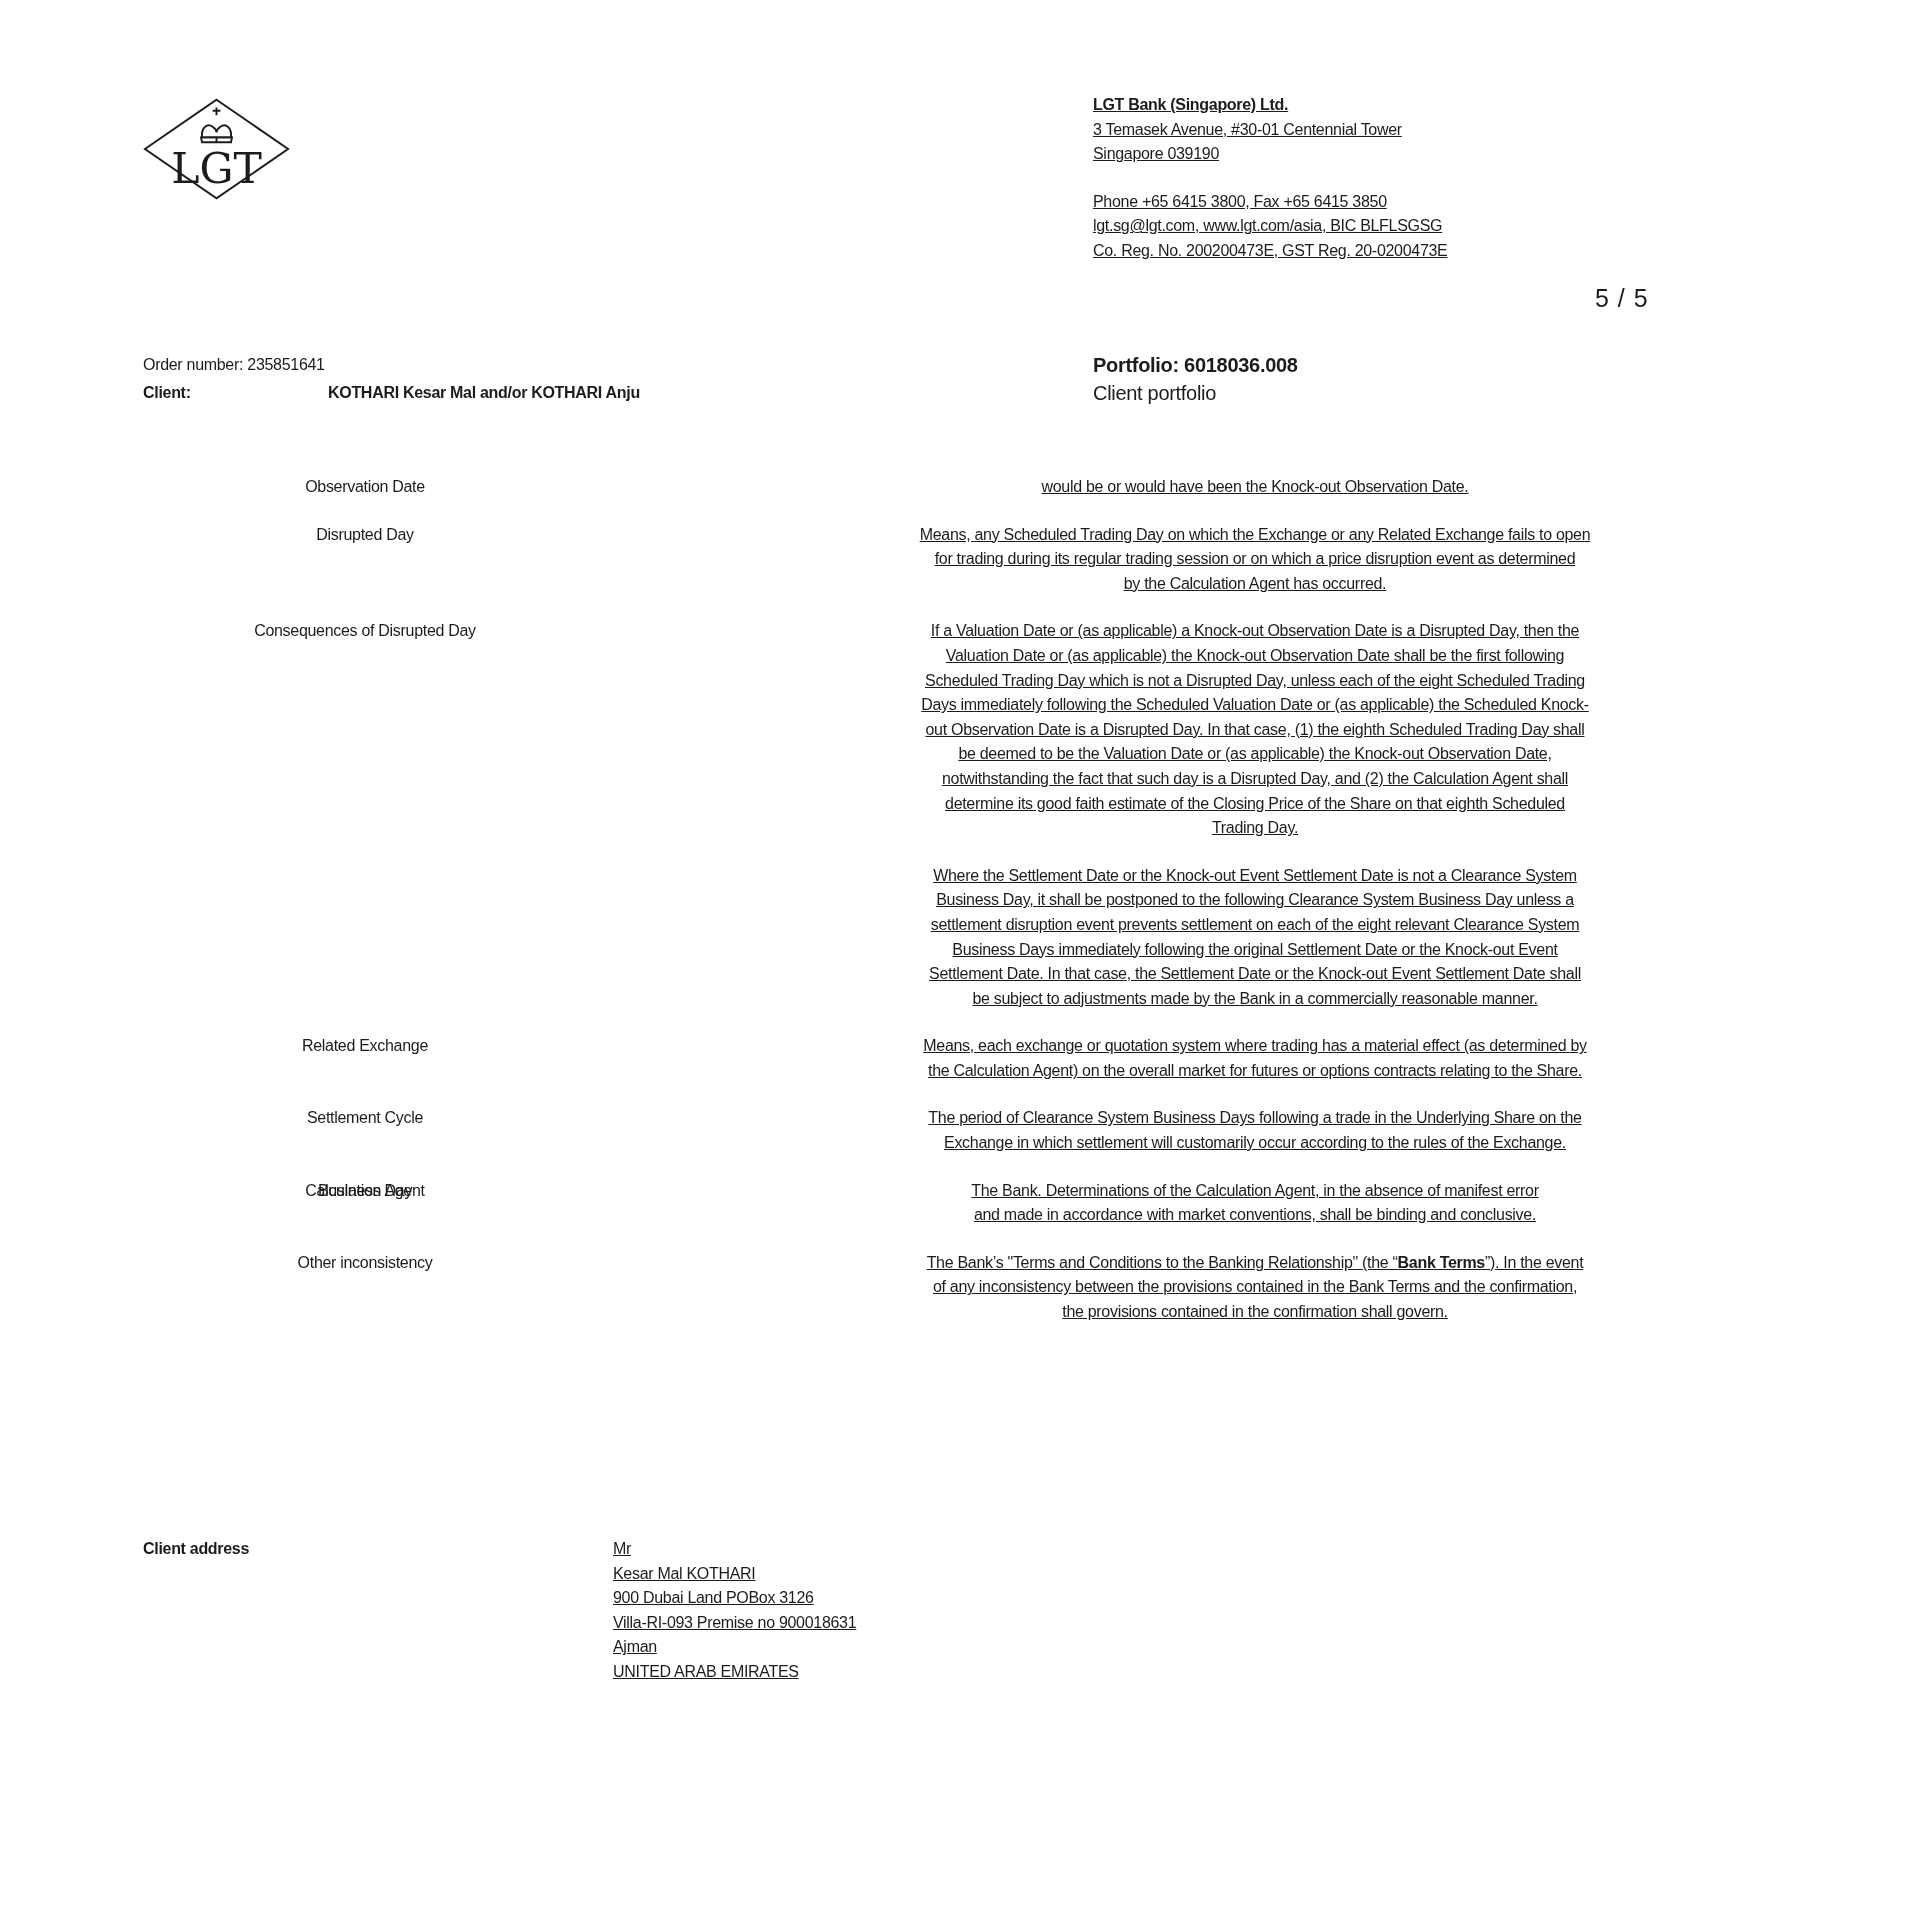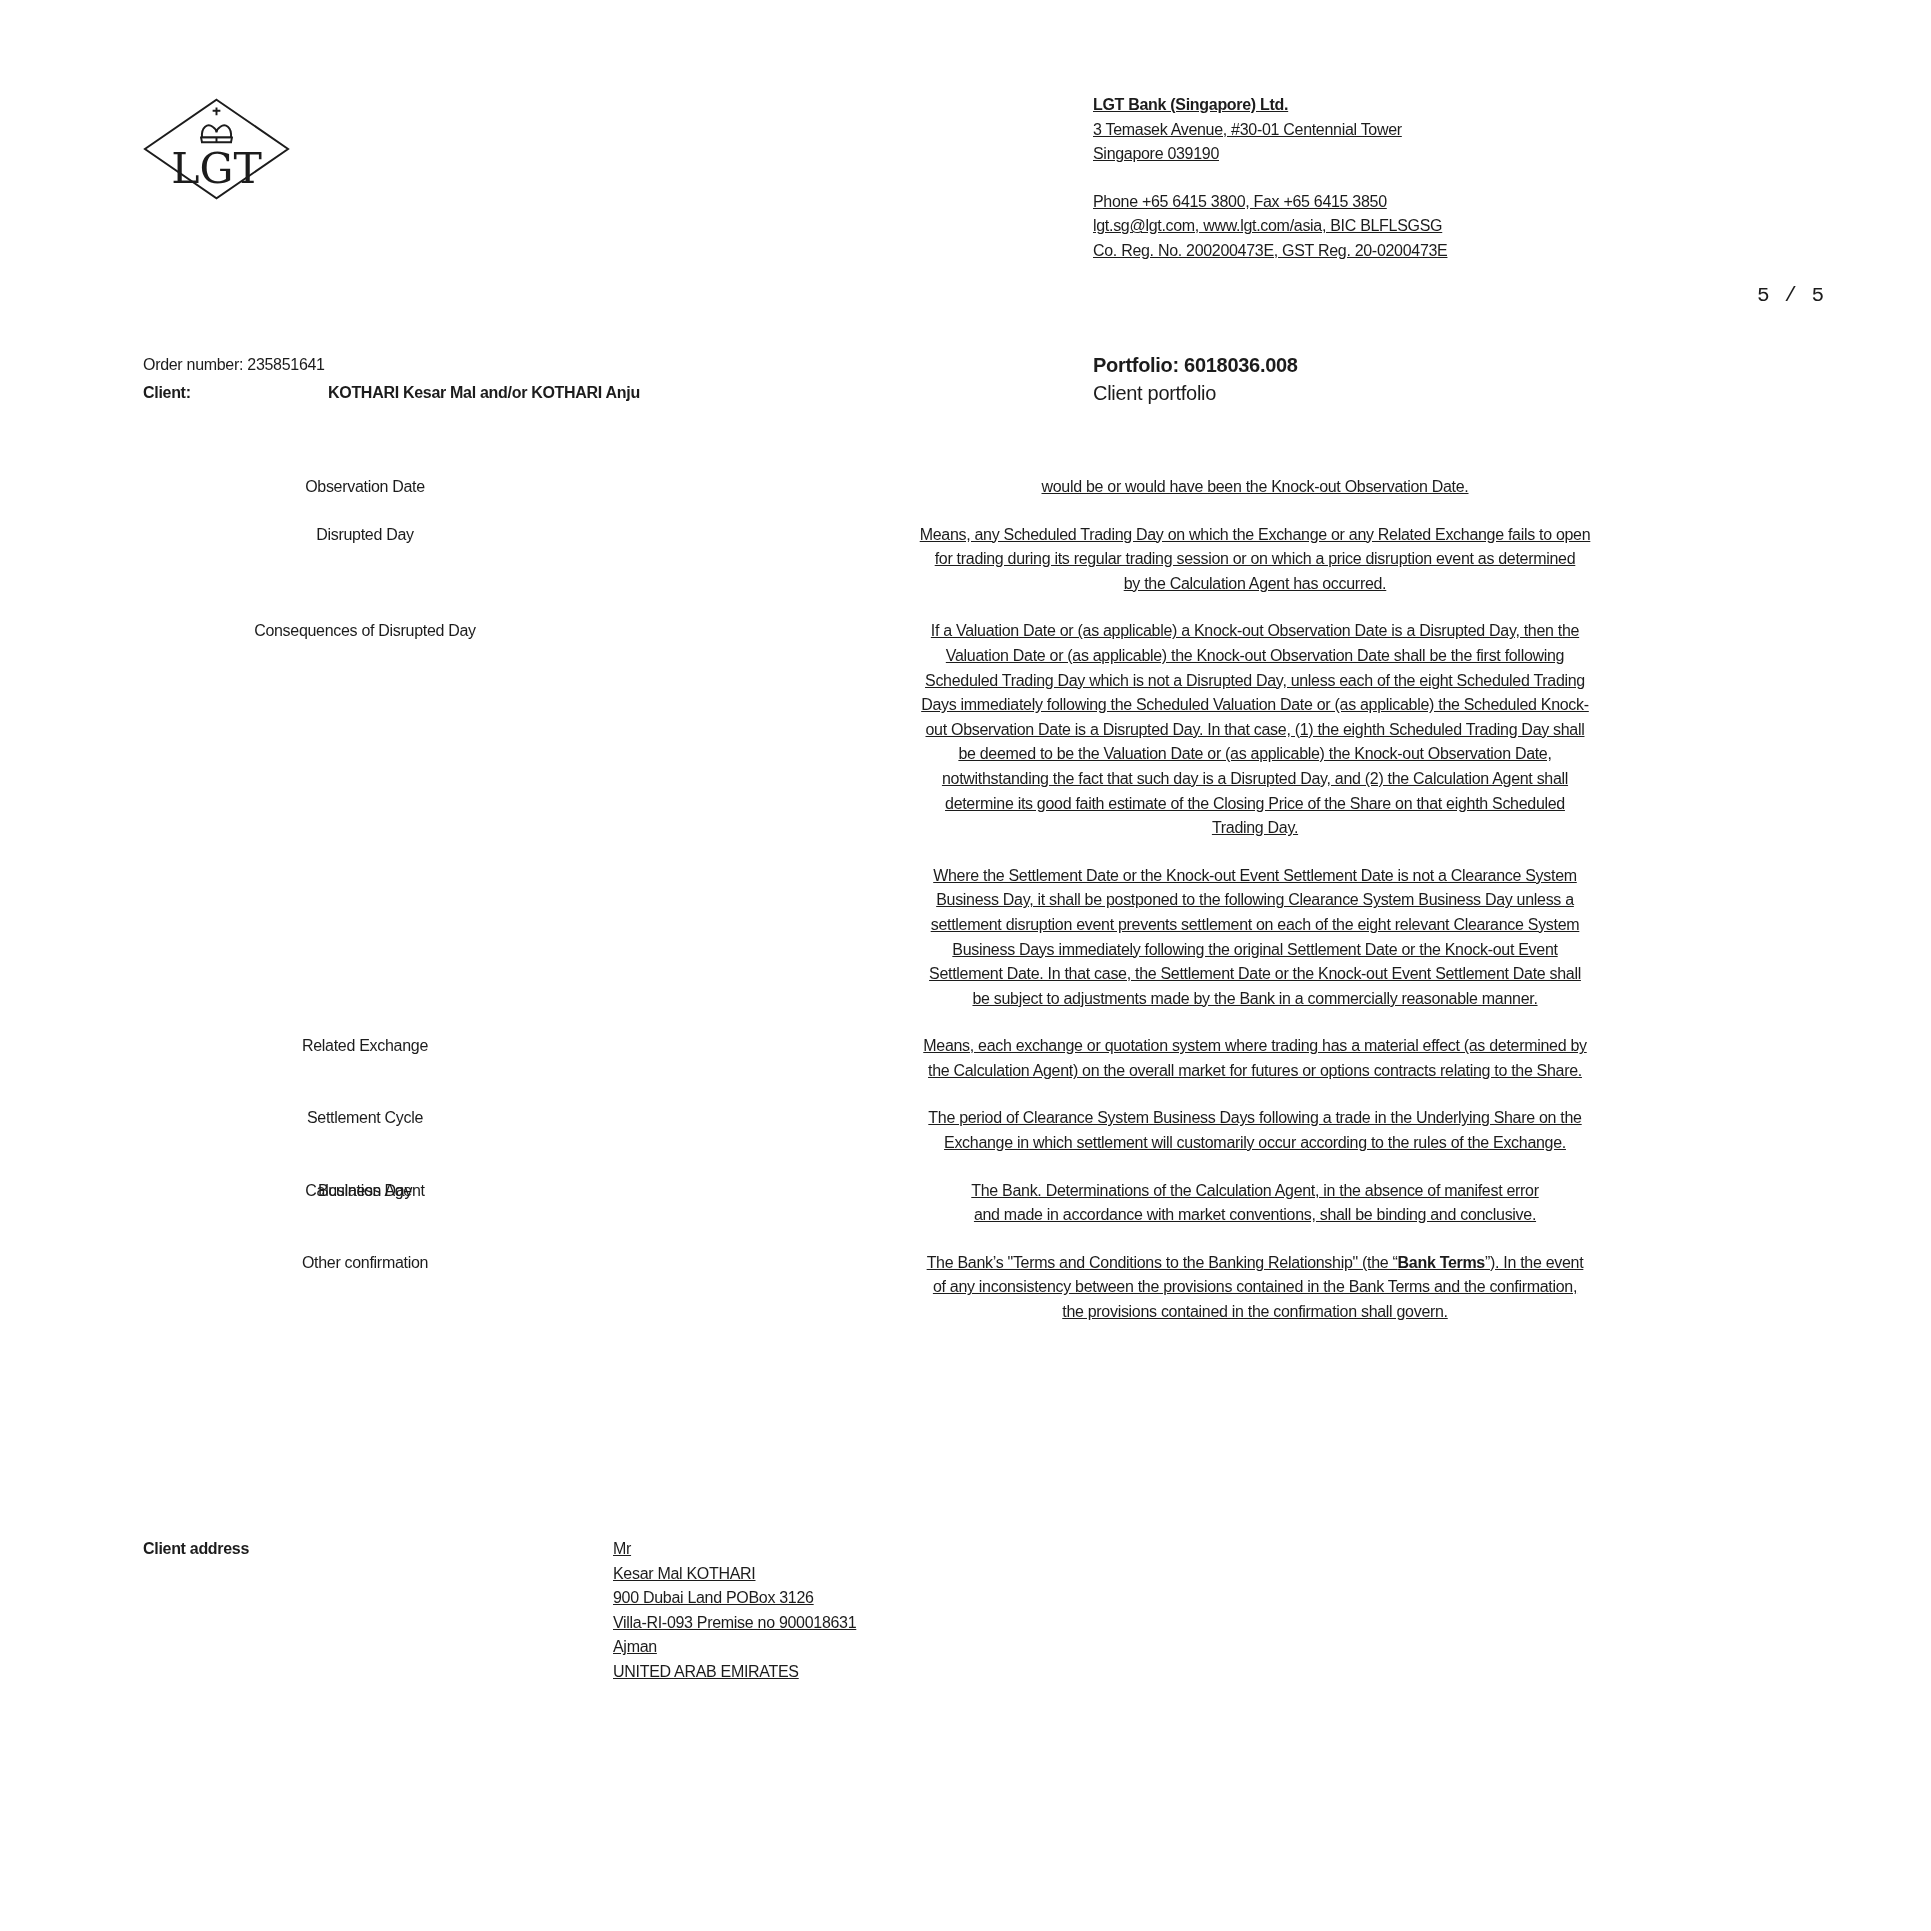--- a/index.html
+++ b/index.html
@@ -17,21 +17,21 @@
 
   
   .logo{position:absolute;left:143px;top:97px;width:147px;height:104px;}
 
   
   .bank{position:absolute;left:1093px;top:93px;}
   .bank .name{font-weight:bold;}
   .bank .contact{margin-top:23px;}
 
   
-  .pagenum{position:absolute;left:1757px;top:284px;font-size:21px;letter-spacing:1px;font-family:Liberation Mono, monospace;}
+  .pagenum{position:absolute;left:1595px;top:284px;font-size:25px;letter-spacing:1px;}
 
   
   .orderblock{position:absolute;left:143px;top:351px;width:966px;line-height:28px;font-size:16px;letter-spacing:-0.3px;}
   .clientline{position:relative;font-weight:bold;}
   .clientname{position:absolute;left:185px;top:0;}
   .portfolioblock{position:absolute;left:1093px;top:351px;line-height:28px;font-size:20px;letter-spacing:-0.3px;}
 
   
   .defs{position:absolute;left:0;top:475px;width:1931px;}
   .defrow{position:relative;margin-bottom:23px;text-align:center;}
@@ -140,21 +140,21 @@
       <div class="term pre">Business Day</div>
     </div>
 
     <div class="defrow">
       <div class="term pre">Calculation Agent</div>
       <div class="defcontent pre">The Bank. Determinations of the Calculation Agent, in the absence of manifest error
 and made in accordance with market conventions, shall be binding and conclusive.</div>
     </div>
 
     <div class="defrow">
-      <div class="term pre">Other confirmation</div>
+      <div class="term pre">Other inconsistency</div>
       <div class="defcontent pre"><span>The Bank’s "Terms and Conditions to the Banking Relationship" (the “</span><span class="b">Bank Terms</span><span>”). In the event
 of any inconsistency between the provisions contained in the Bank Terms and the confirmation,
 the provisions contained in the confirmation shall govern.</span></div>
     </div>
 
   </div>
 
   <div class="addr txt">
     <div class="label">Client address</div>
     <div class="lines pre">Mr

